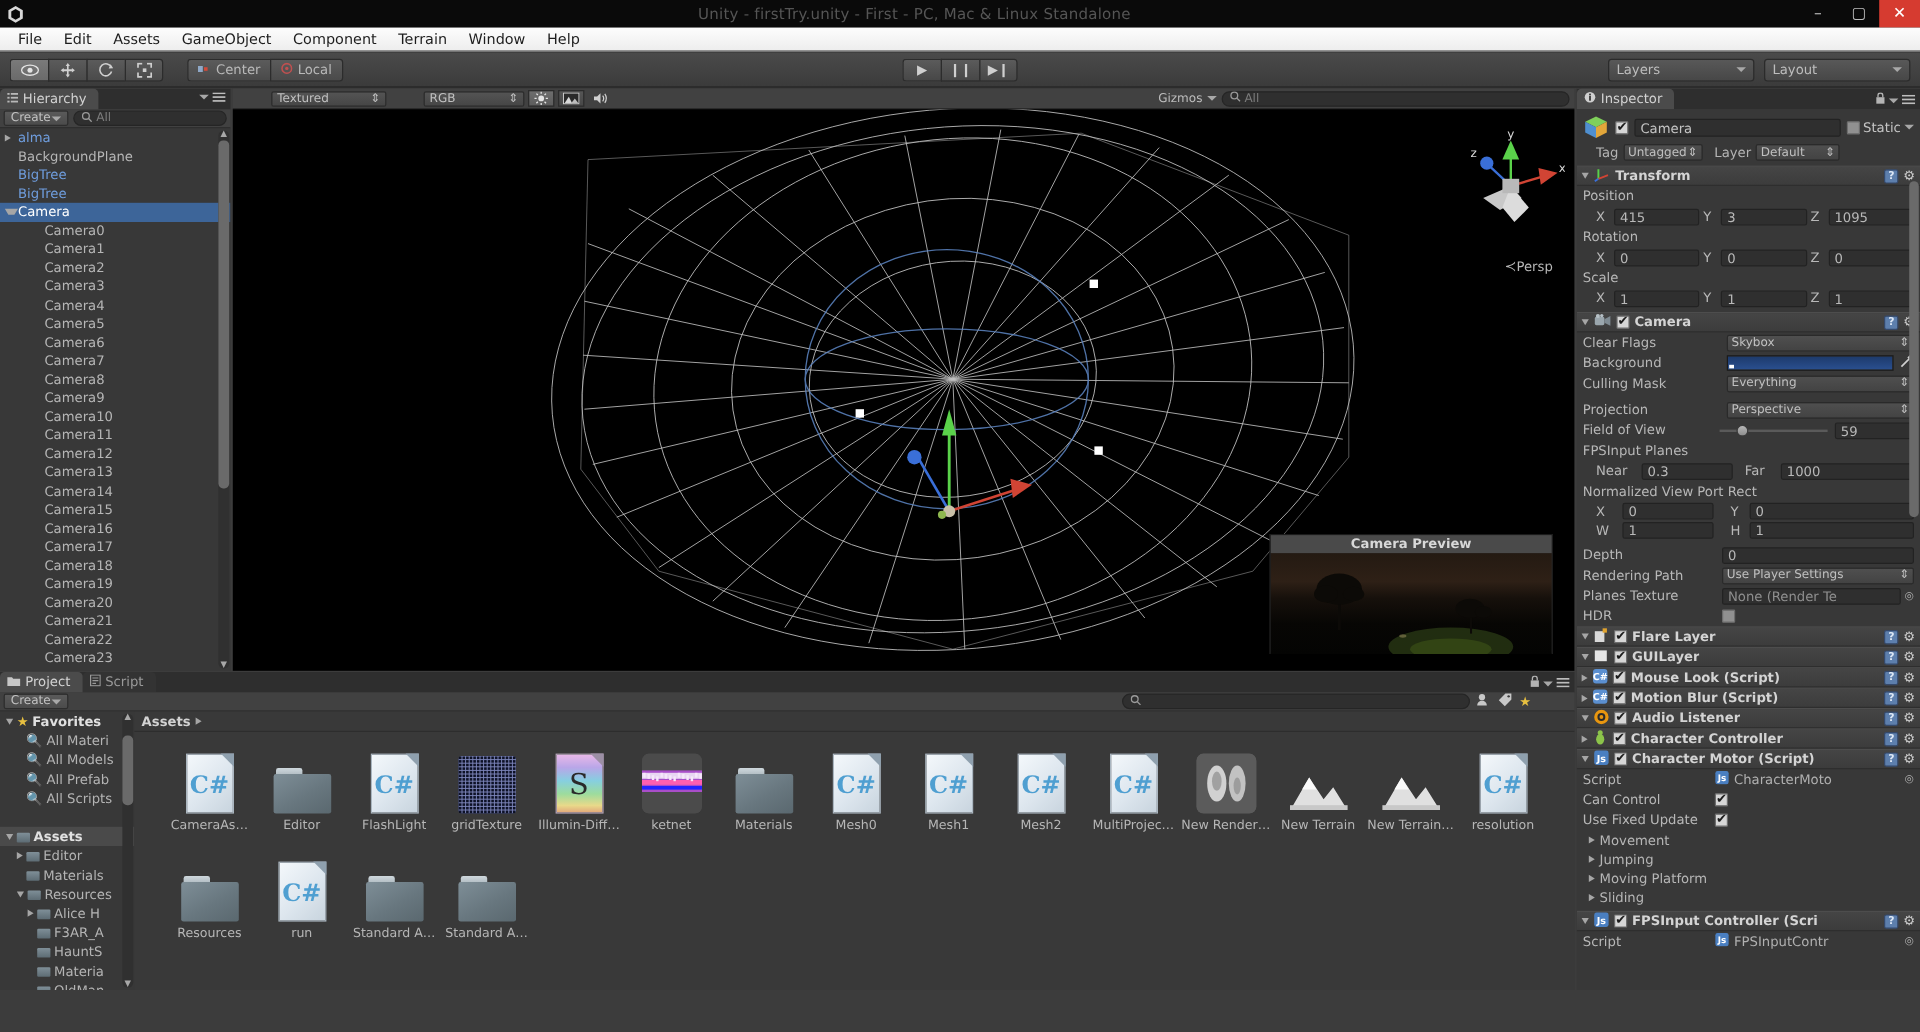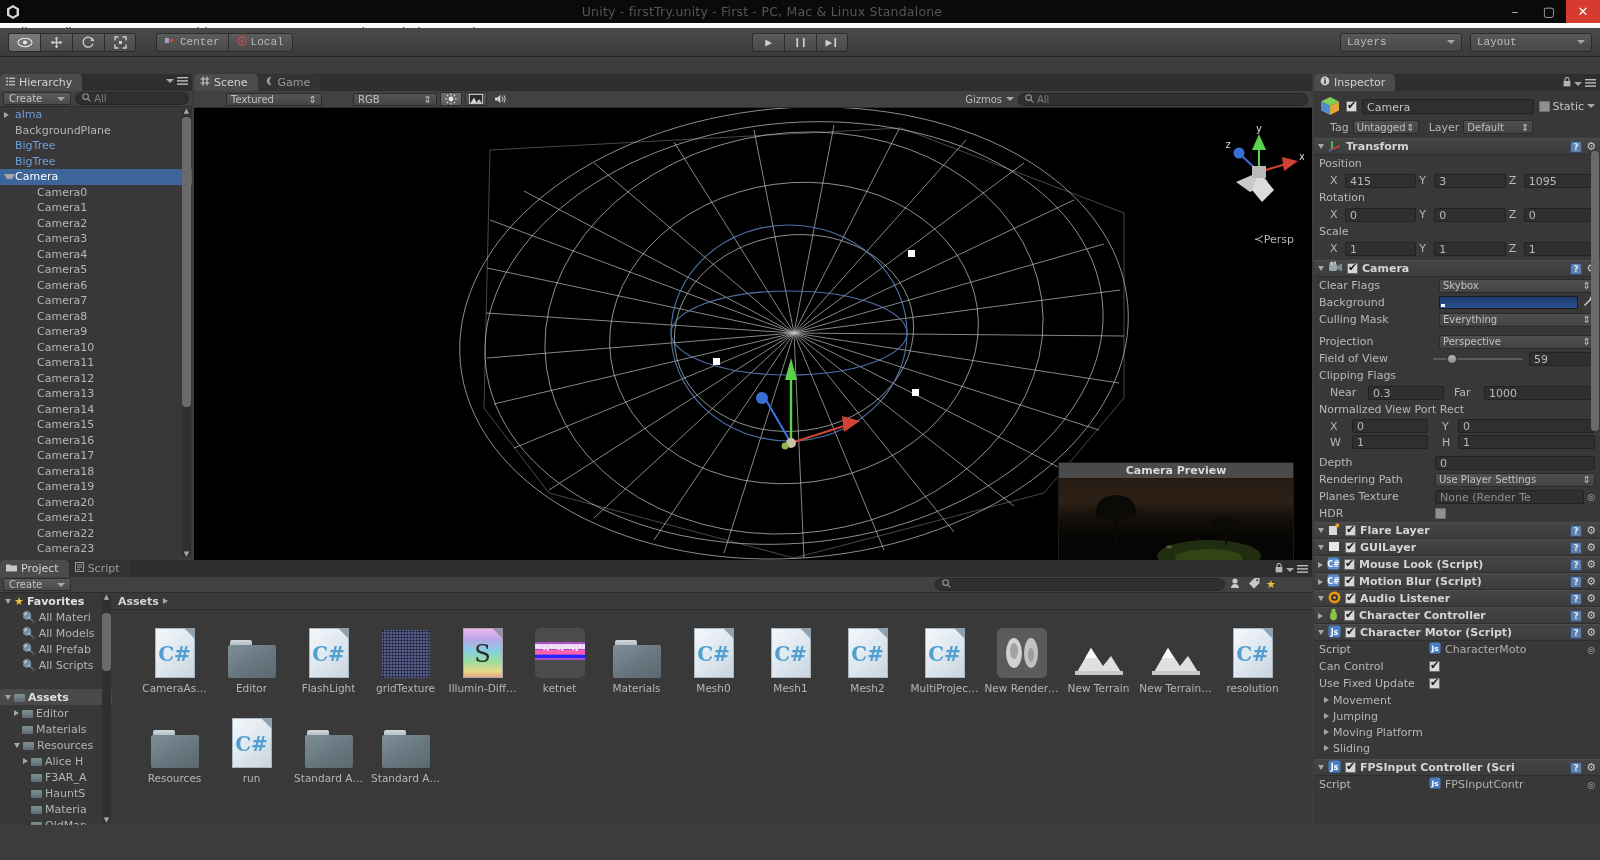--- a/index.html
+++ b/index.html
@@ -37,24 +37,24 @@
     background:linear-gradient(#fdfdfd,#ededed);
     display:flex; align-items:center; padding-left:6px;
     border-bottom:1px solid #9a9a9a;
   }
   .menubar .mi {
     padding:2px 9px; color:#1d1d1d; font-size:12px; line-height:14px;
   }
 
   
   .toolbar {
-    position:absolute; left:0; top:28px; width:1600px; height:29px;
+    position:absolute; left:0; top:44px; width:1600px; height:29px;
     background:linear-gradient(#4a4a4a,#3b3b3b);
     border-bottom:1px solid #232323;
-    display:flex; align-items:center;font-family:Liberation Mono, monospace;
+    display:flex; align-items:center;
   }
   .tbtn-group { display:flex; margin-left:8px; }
   .tbtn {
     width:32px; height:19px; background:linear-gradient(#5b5b5b,#4a4a4a);
     border:1px solid #2c2c2c; border-right:none;
     display:flex; align-items:center; justify-content:center;
     color:#c8c8c8;
   }
   .tbtn:first-child { border-radius:3px 0 0 3px; background:linear-gradient(#7a7a7a,#6a6a6a); }
   .tbtn:last-child { border-radius:0 3px 3px 0; border-right:1px solid #2c2c2c; }
@@ -94,21 +94,21 @@
   }
   .tab.active { background:#4b4b4b; color:#d2d2d2; }
   .tab-extra { position:absolute; right:4px; top:3px; display:flex; gap:3px; align-items:center; }
 
   
   #hierarchy { left:0; top:74px; width:192px; height:485px; background:#383838; }
   .h-toolbar { height:16px; background:#414141; display:flex; align-items:center; padding:0 3px; gap:4px;
                border-bottom:1px solid #2b2b2b; }
   .createbtn { height:13px; padding:0 5px; background:linear-gradient(#5a5a5a,#4b4b4b);
     border:1px solid #2d2d2d; border-radius:2px; color:#c2c2c2; font-size:10px;
-    display:flex; align-items:center; gap:15px; }
+    display:flex; align-items:center; gap:1px; }
   .searchfield {
     height:13px; flex:1; background:#2f2f2f; border:1px solid #252525;
     border-radius:7px; display:flex; align-items:center; padding:0 6px; color:#7c7c7c; font-size:10px; gap:3px;
   }
   .h-list { position:relative; height:452px; overflow:hidden; background:#383838; }
   .h-row { height:15.5px; display:flex; align-items:center; color:#b6b6b6; font-size:11px; padding-left:4px; }
   .h-row.sel { background:#3d6599; color:#fff; }
   .h-row.prefab { color:#6f9ddd; }
   .h-row .arrow { width:11px; color:#a0a0a0; font-size:8px; flex:none; }
   .h-indent { display:inline-block; width:22px; flex:none; }
@@ -512,38 +512,20 @@
         </div>
         <div class="vscroll">
           <div class="vthumb" style="top:8px;height:290px"></div>
         </div>
         <div class="scroll-arrow" style="top: 0px;">▲</div>
         <div class="scroll-arrow" style="bottom: 0px;">▼</div>
       </div>
   </div>
 
   <div class="panel" id="scene">
-    <div class="tabrow">
-      <div class="tab active">
-        <span>
-          <svg width="10" height="10" viewBox="0 0 10 10">
-              <path d="M3 0.5V9.5M7 0.5V9.5M0.5 3H9.5M0.5 7H9.5" stroke="#c8c8c8" stroke-width="1.2"></path>
-            </svg>
-        </span>
-        <span>Scene</span>
-      </div>
-      <div class="tab">
-        <span>
-          <svg width="10" height="10" viewBox="0 0 10 10">
-              <path d="M7.6 1.1a4 4 0 1 0 0 7.8 4.6 4.6 0 0 1 0-7.8z" fill="#9a9a9a"></path>
-            </svg>
-        </span>
-        <span>Game</span>
-      </div>
-    </div>
     <div class="scene-toolbar">
       <div class="sdrop" style="width:96px">
         <span>Textured</span>
         <span>⇕</span>
       </div>
       <div class="sdrop" style="width:84px">
         <span>RGB</span>
         <span>⇕</span>
       </div>
       <div class="sicon" style="background:linear-gradient(#6e6e6e,#5c5c5c)">
@@ -873,21 +855,21 @@
         </span>
       </div>
       <div class="row">
         <span class="lbl" style="width:108px">Field of View</span>
         <span class="slider-track">
             <span class="slider-knob" style="left:15%"></span>
           </span>
         <span class="field" style="width:66px">59</span>
       </div>
       <div class="row">
-        <span>Clipping Flags</span>
+        <span>FPSInput Planes</span>
       </div>
       <div class="row" style="padding-left:16px">
         <span class="lbl" style="width:38px">Near</span>
         <span class="field" style="width:76px">0.3</span>
         <span class="lbl" style="width:40px;padding-left:10px">Far</span>
         <span class="field" style="flex:1">1000</span>
       </div>
       <div class="row">
         <span>Normalized View Port Rect</span>
       </div>

